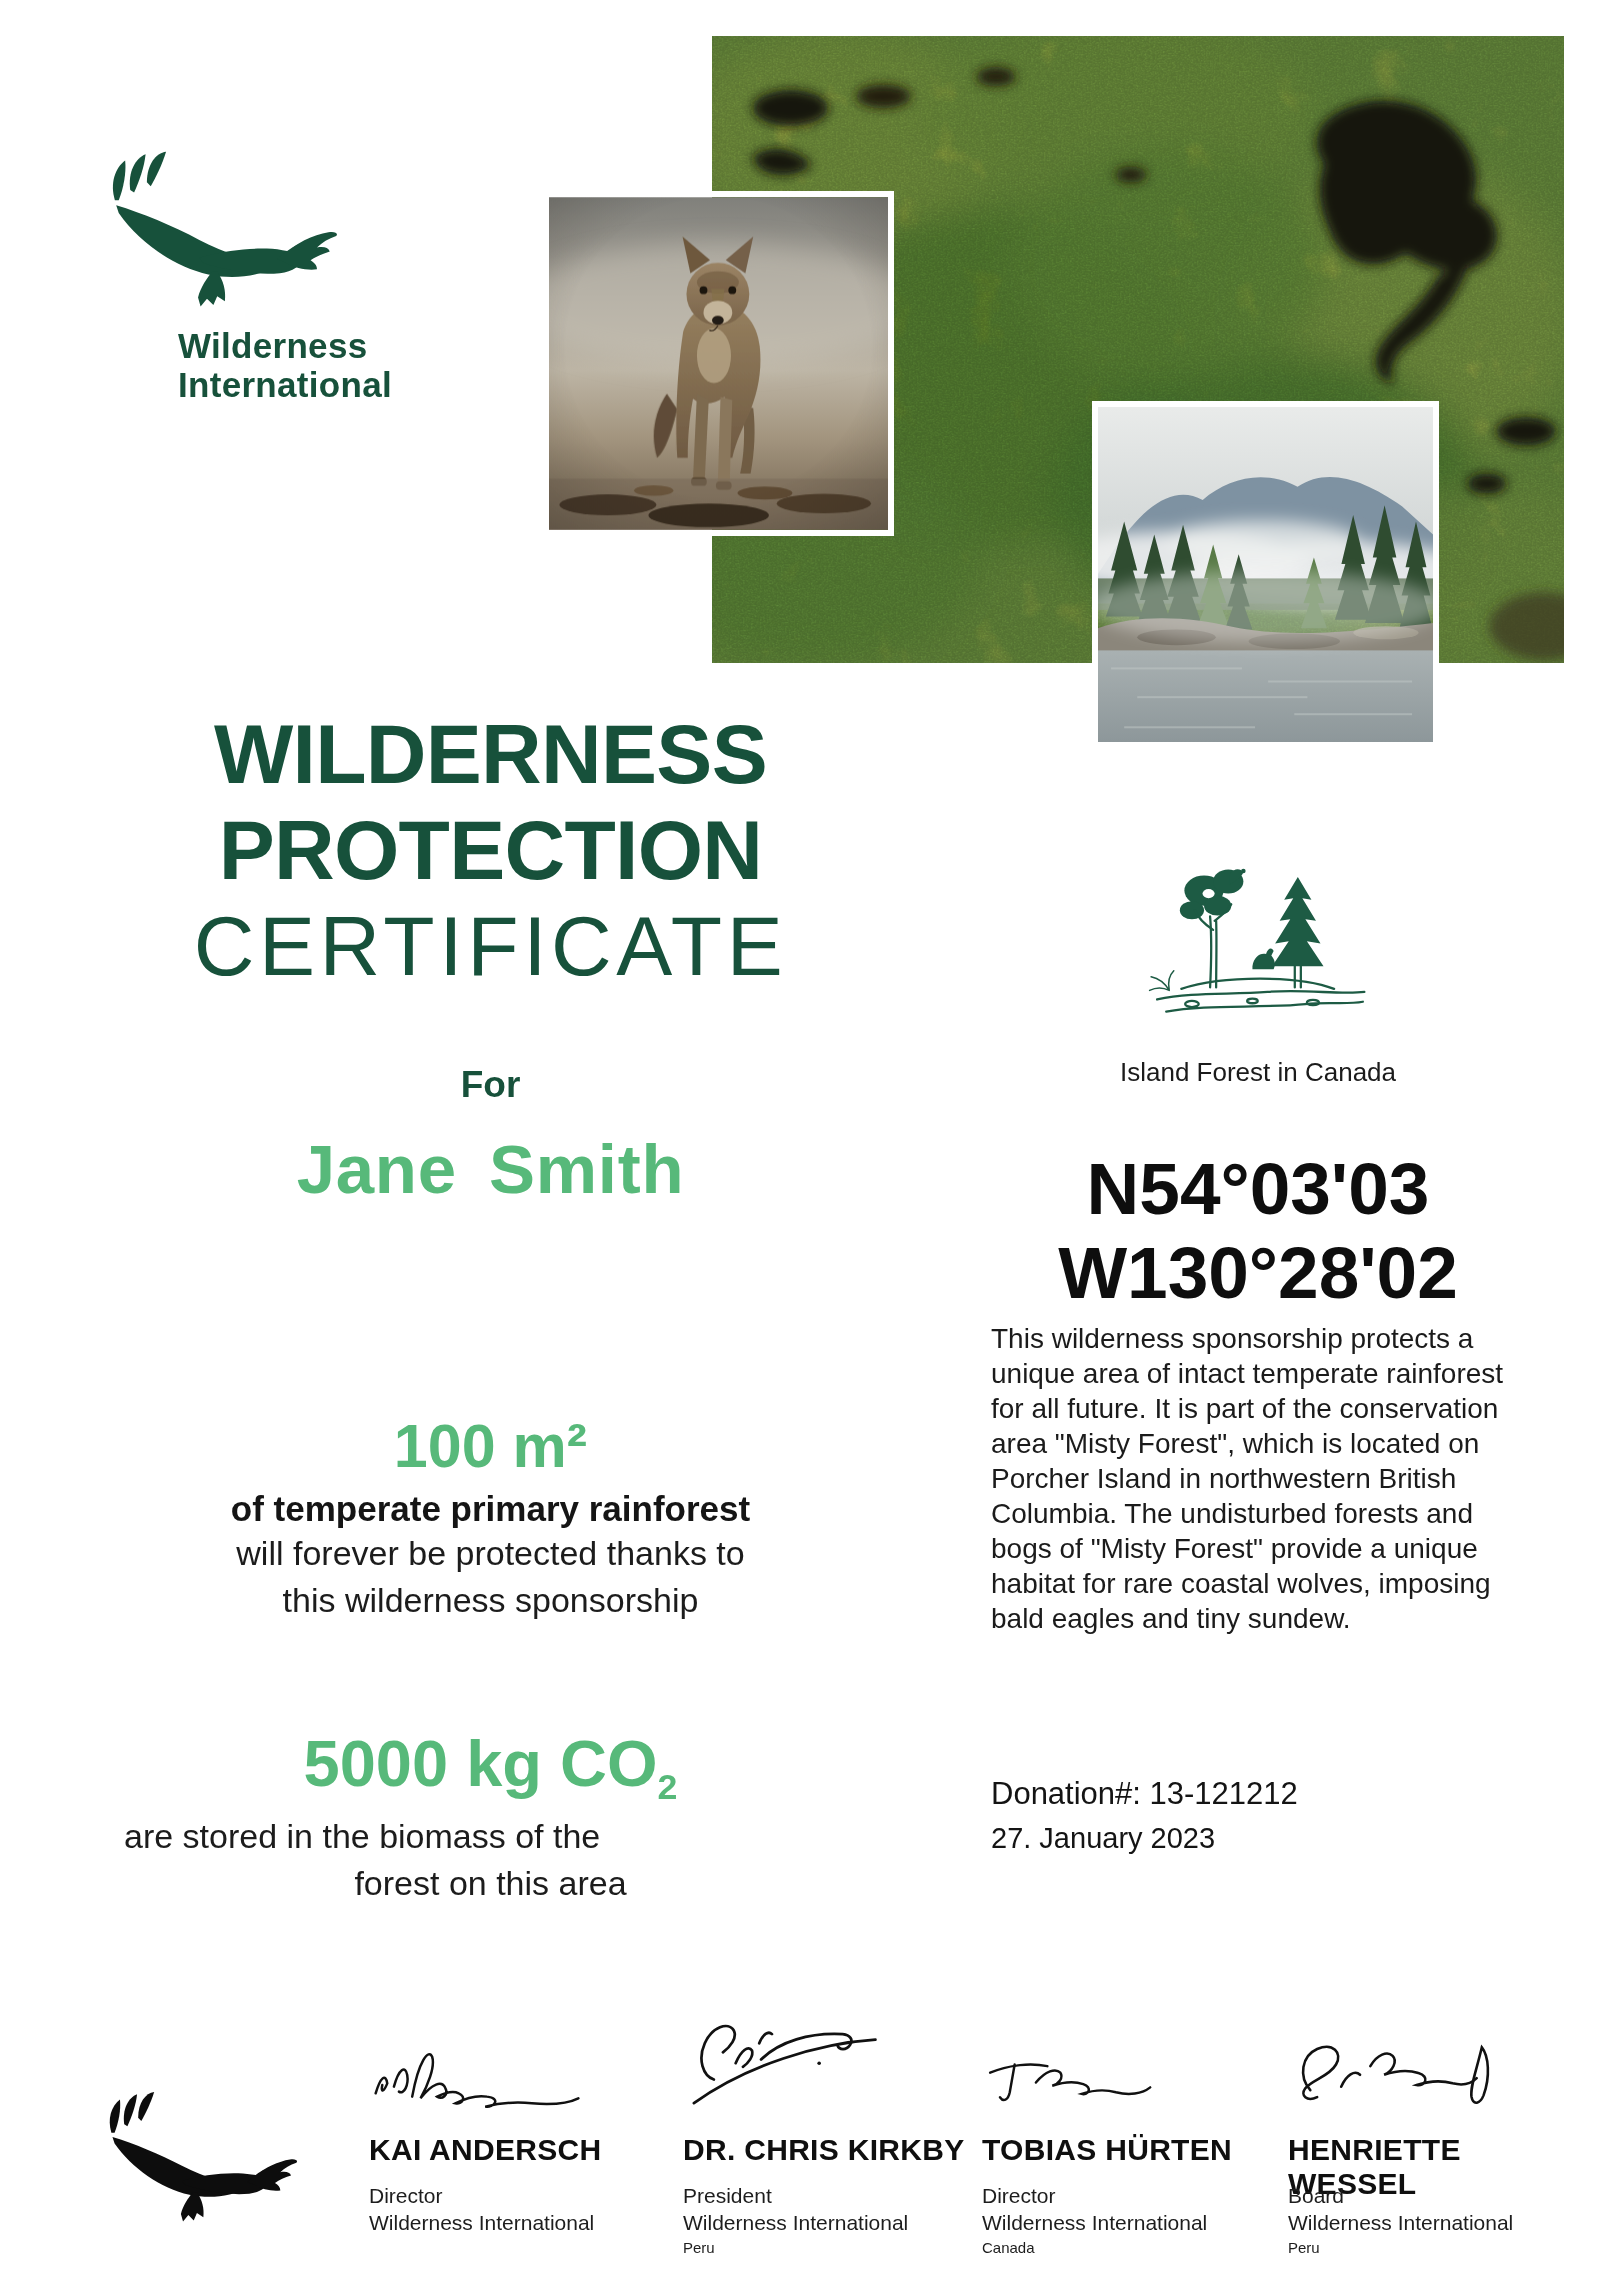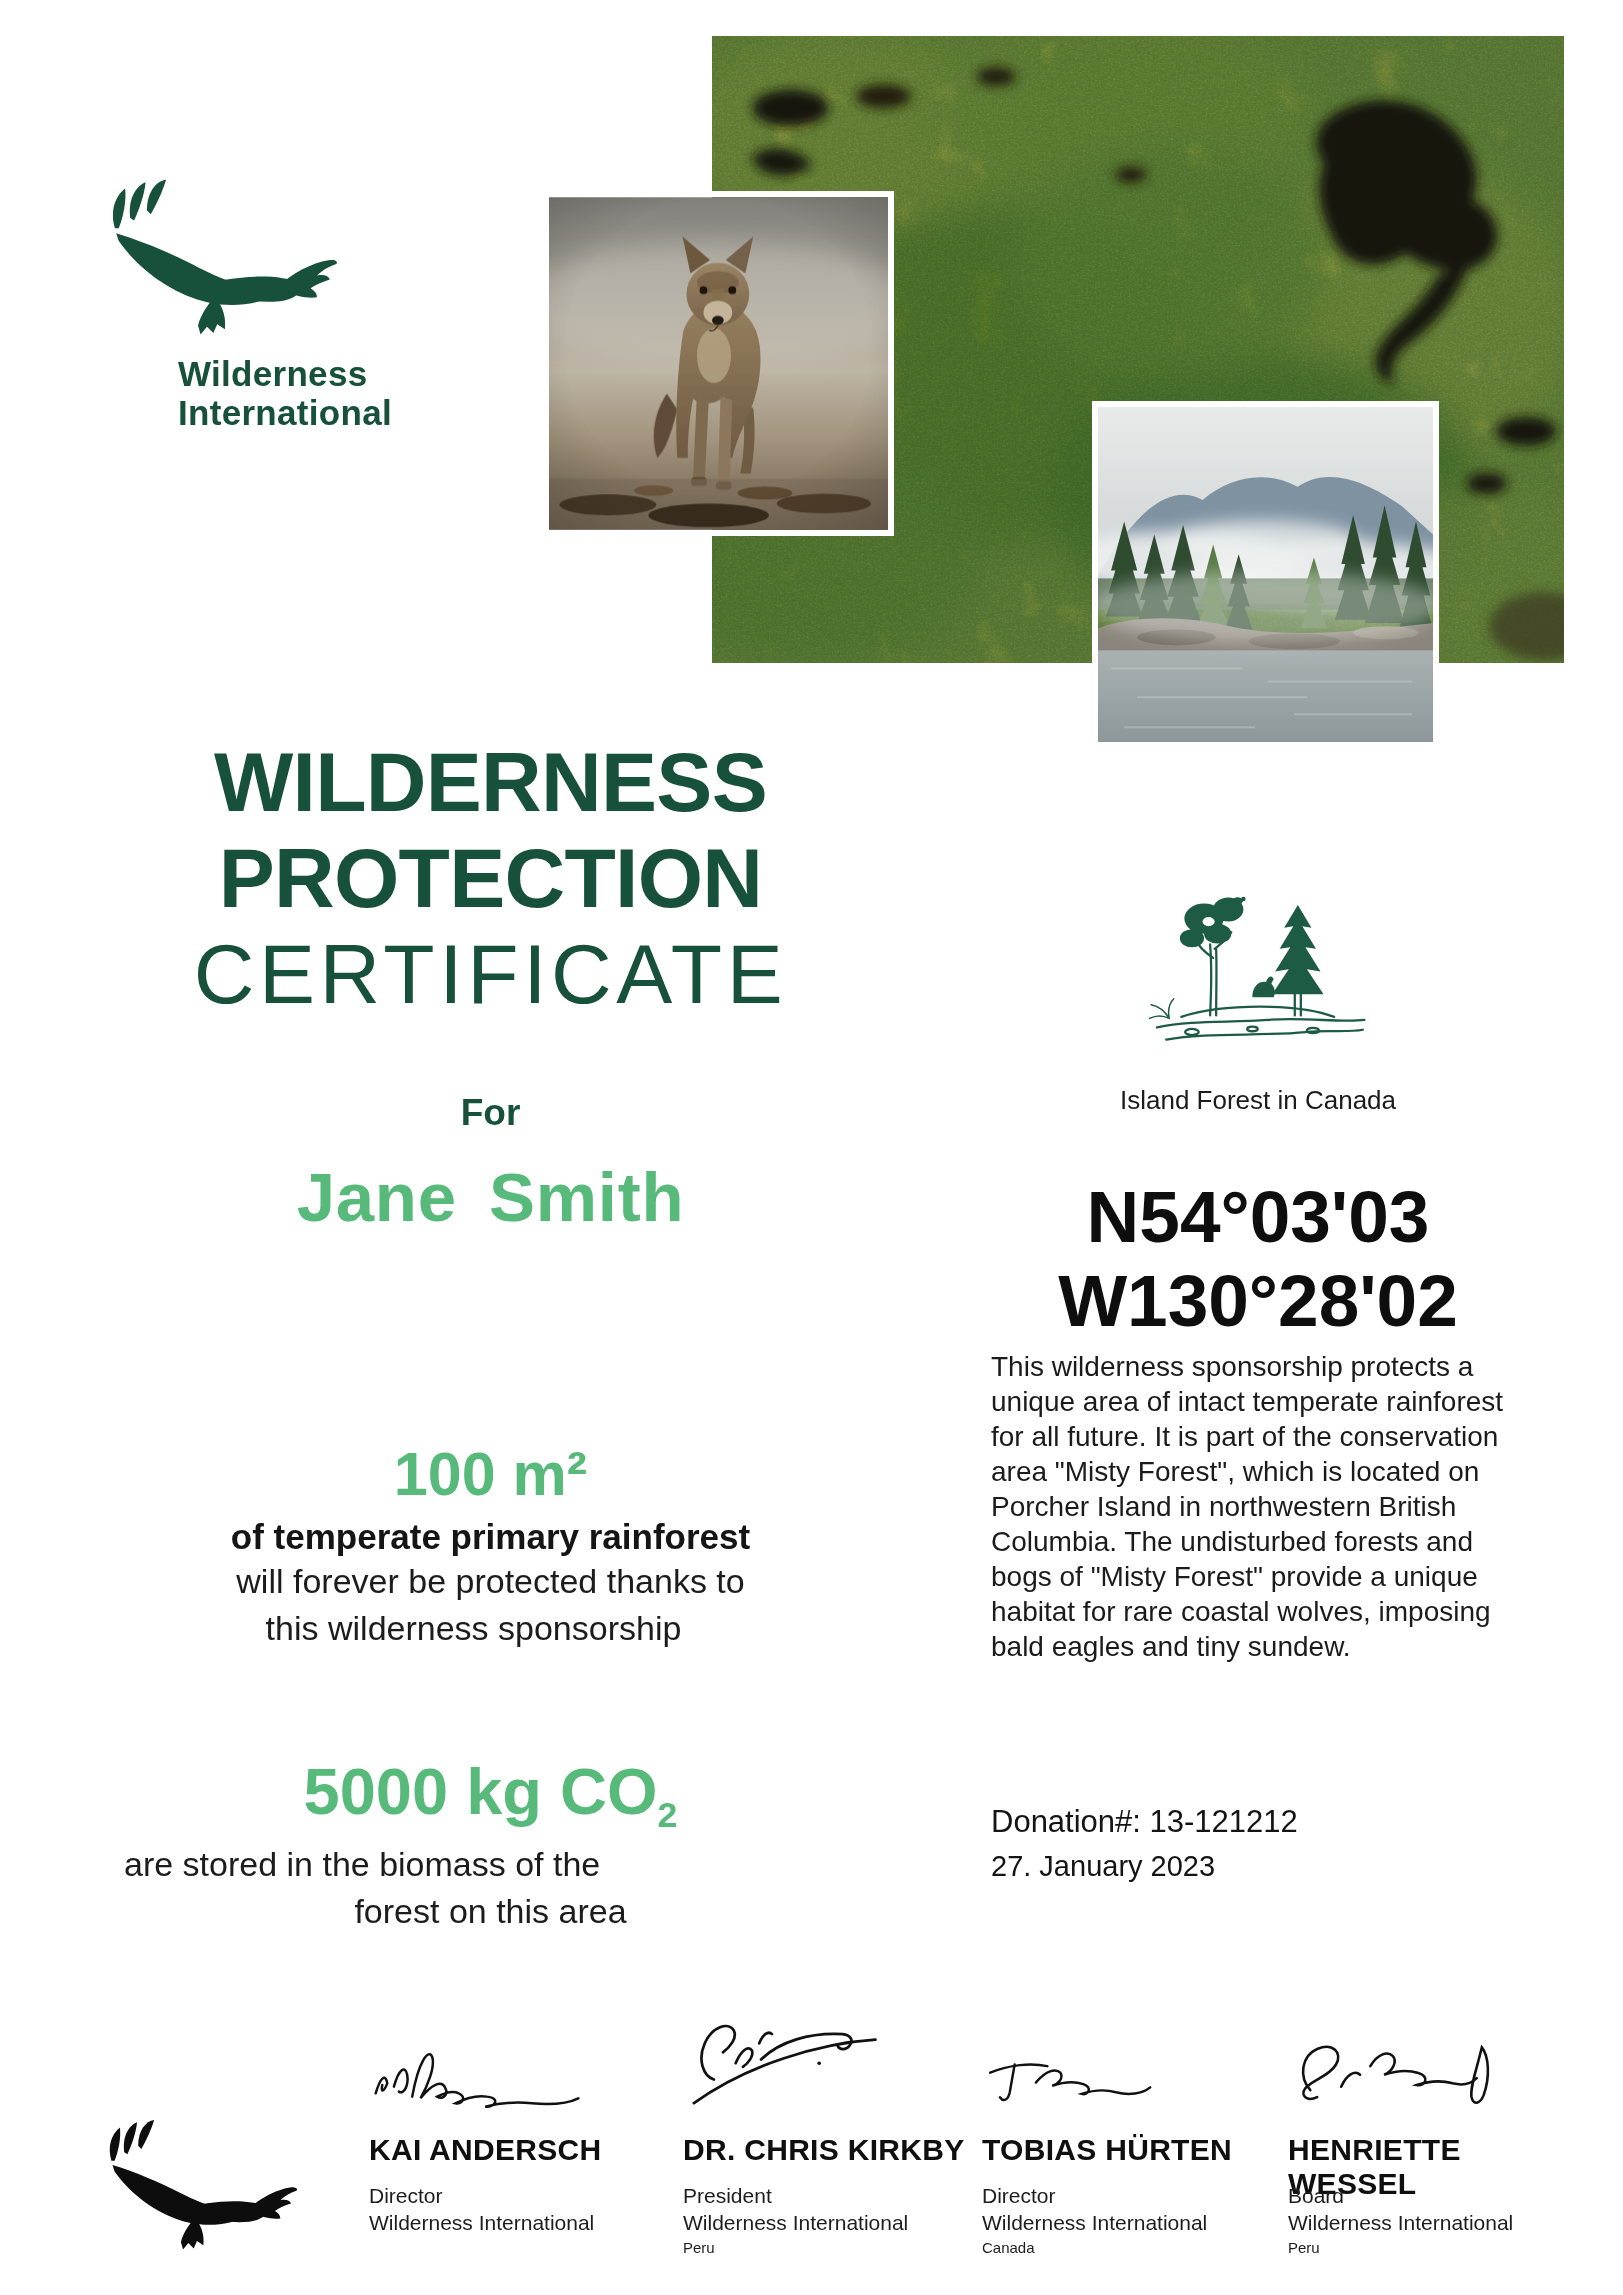--- a/index.html
+++ b/index.html
@@ -3,21 +3,21 @@
 <meta charset="utf-8">
 <style>
   :root{
     --brand:#17513b;
     --accent:#57b97a;
     --ink:#151515;
   }
   html,body{margin:0;padding:0;background:#ffffff;}
   body{font-family:"Liberation Sans", sans-serif;}
   .page{position:relative;width:1623px;height:2295px;background:#ffffff;overflow:hidden;}
-  .abs{position:absolute;margin-top:28px;}
+  .abs{position:absolute;}
 
   
   .photo{position:absolute;overflow:hidden;}
   .photo.bordered{border:6.5px solid #ffffff;}
   .photo svg{display:block;}
 
   
   .logo-text{color:var(--brand);font-size:35px;line-height:39px;font-weight:600;letter-spacing:0.3px;}
 
   
@@ -29,21 +29,21 @@
              font-size:37px;line-height:52px;font-weight:700;}
   .recipient{left:111px;top:1130px;width:759px;text-align:center;color:var(--accent);
              font-size:69px;line-height:79px;font-weight:800;word-spacing:0.18em;letter-spacing:0.7px;}
 
   .area-head{left:111px;top:1407px;width:759px;text-align:center;color:var(--accent);
              font-size:61px;line-height:79px;font-weight:800;}
   .area-bold{left:111px;top:1485px;width:759px;text-align:center;color:var(--ink);
              font-size:35px;line-height:48px;font-weight:800;}
   .area-line1{left:111px;top:1530px;width:759px;text-align:center;color:#1c1c1c;
               font-size:34px;line-height:47px;font-weight:400;}
-  .area-line2{left:94px;top:1577px;width:759px;text-align:center;color:#1c1c1c;
+  .area-line2{left:111px;top:1577px;width:759px;text-align:center;color:#1c1c1c;
               font-size:34px;line-height:47px;font-weight:400;}
 
   .co2-head{left:111px;top:1721px;width:759px;text-align:center;color:var(--accent);
             font-size:65px;line-height:85px;font-weight:800;}
   .co2-head sub{font-size:0.55em;vertical-align:-0.35em;font-weight:800;}
   .co2-line1{left:124px;top:1813px;width:759px;text-align:left;color:#1c1c1c;
              font-size:34px;line-height:47px;}
   .co2-line2{left:111px;top:1860px;width:759px;text-align:center;color:#1c1c1c;
              font-size:34px;line-height:47px;}
 

